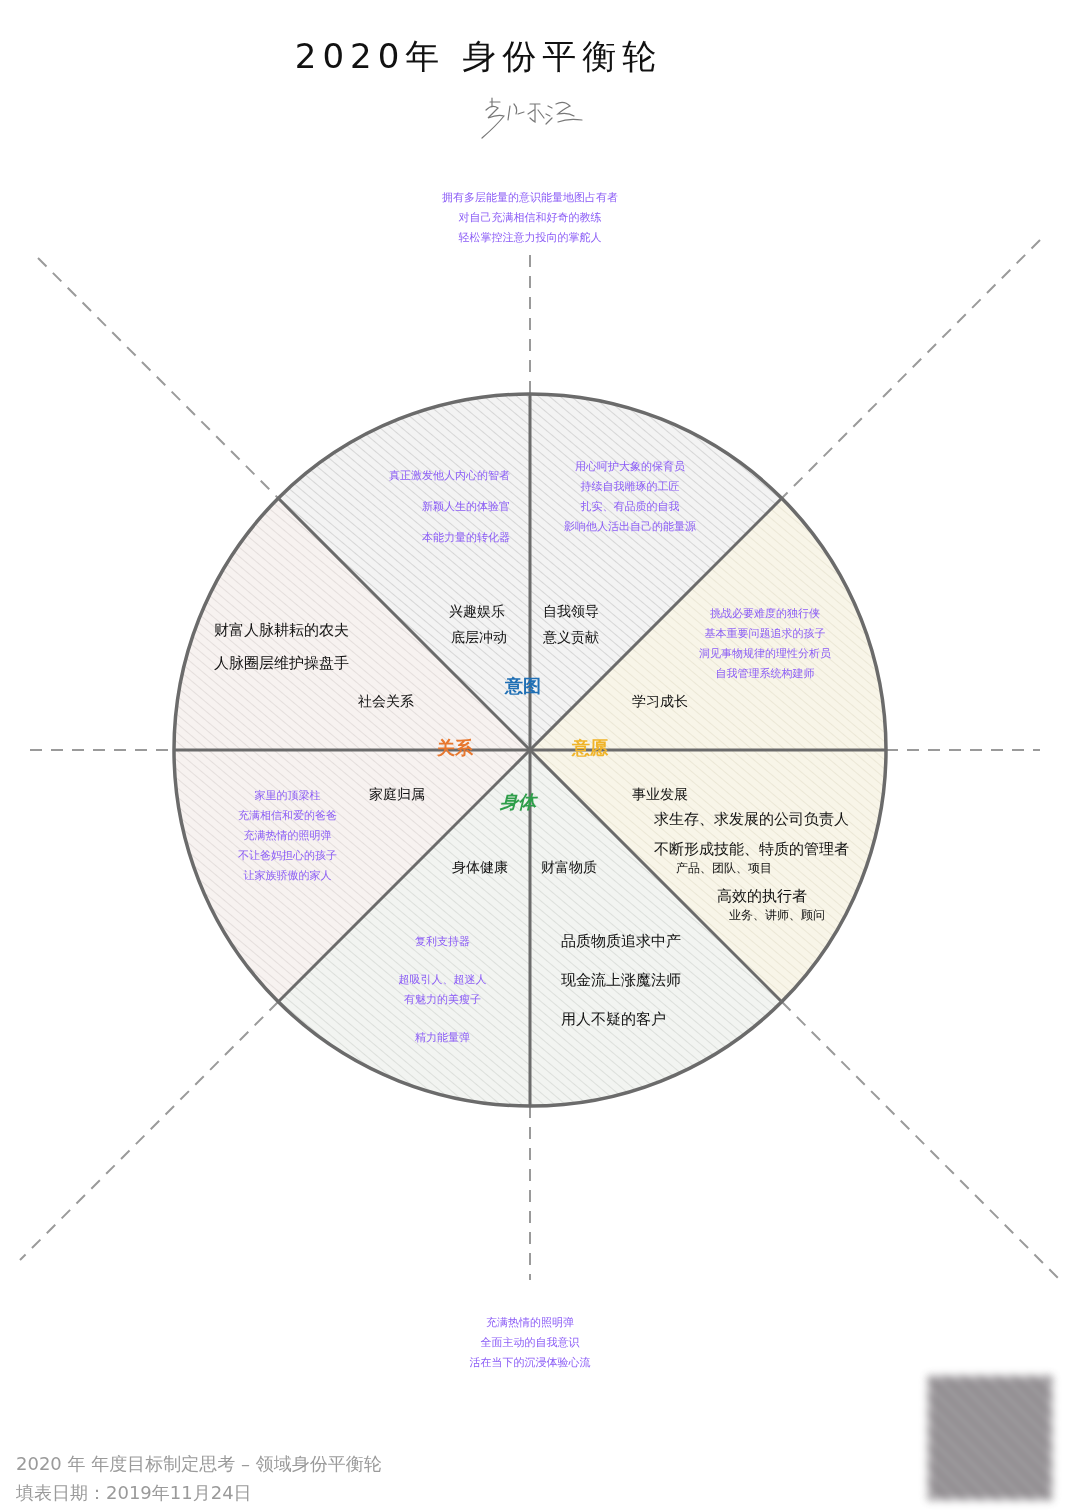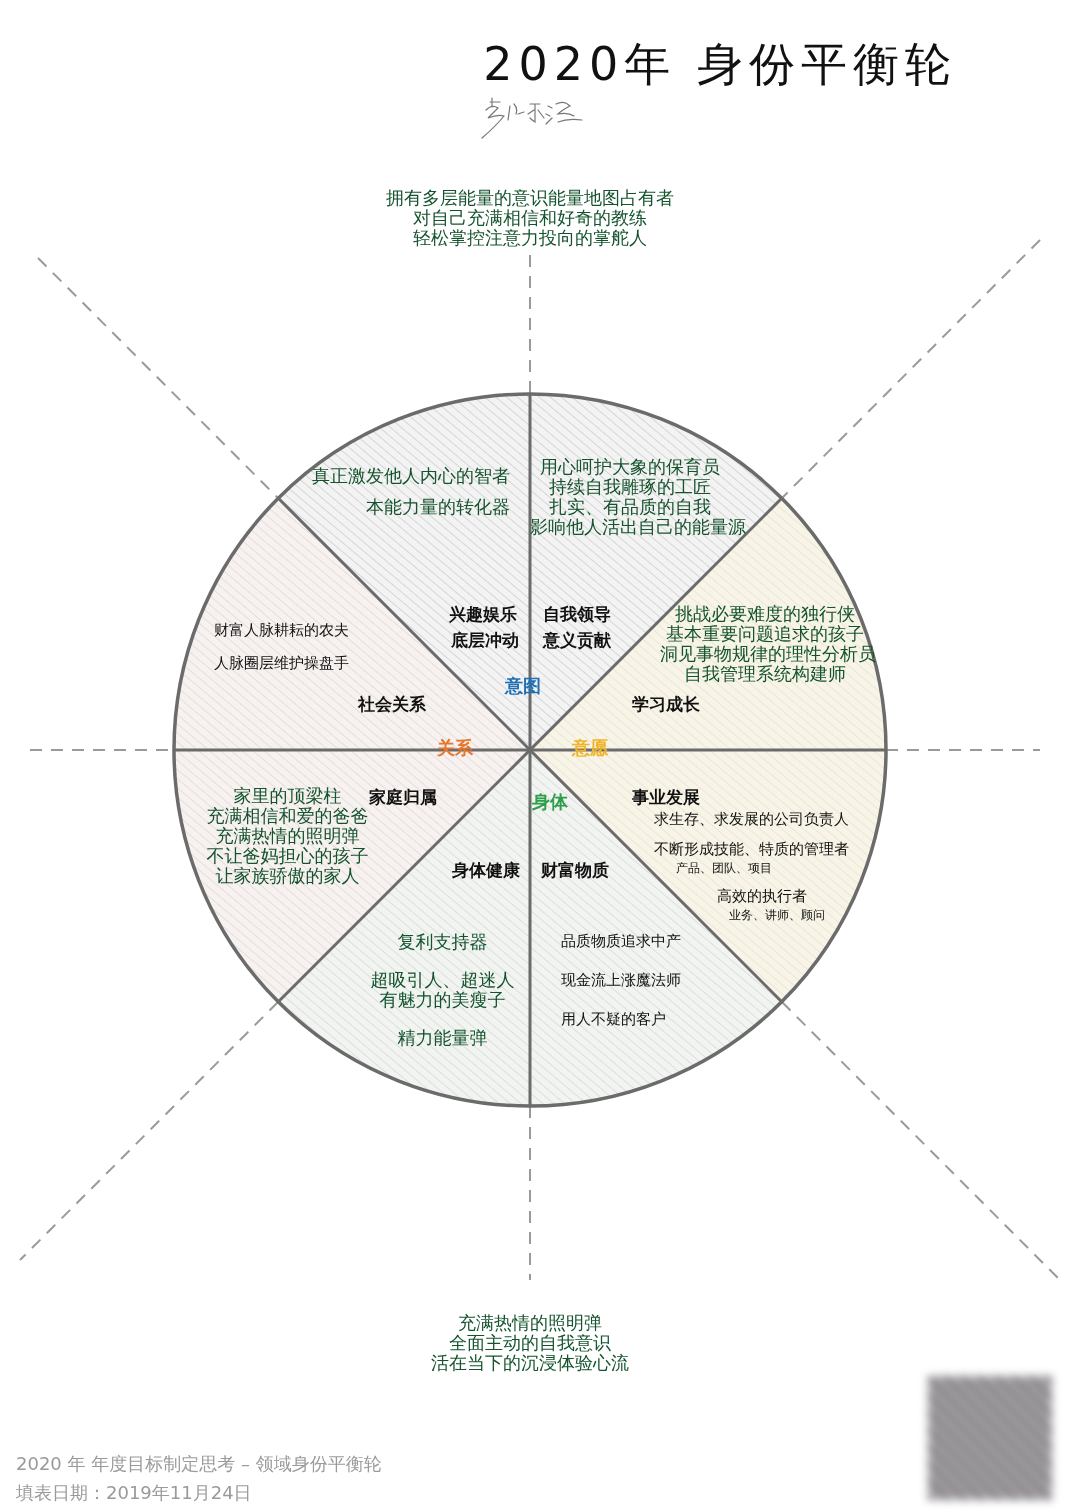--- a/index.html
+++ b/index.html
@@ -1,25 +1,25 @@
 <!DOCTYPE html>
 <html><head>
 <meta charset="utf-8">
 <style>
   html, body { margin:0; padding:0; background:#ffffff; }
   body { width:1069px; height:1512px; position:relative; overflow:hidden;
          font-family:"DejaVu Sans","Liberation Sans",sans-serif; color:#1a1a1a; }
-  .title { position:absolute; top:34px; left:0; width:957px; text-align:right;
-           font-size:46px; font-weight:normal; letter-spacing:6px; color:#111; }
+  .title { position:absolute; top:34px; left:0; width:957px; text-align:center;
+           font-size:34px; font-weight:normal; letter-spacing:6px; color:#111; }
   .signature { position:absolute; top:92px; left:478px; width:110px; height:50px; }
-  .block { position:absolute; text-align:center; font-size:18px; line-height:20px; color:#14532d; }
+  .block { position:absolute; text-align:center; font-size:11px; line-height:20px; color:#8b5cf6; }
   .block div { white-space:nowrap; }
   .wheel { position:absolute; left:0; top:0; width:1069px; height:1512px; }
   .lbl { position:absolute; font-size:15px; color:#111; white-space:nowrap; }
-  .lbl.bold { font-weight:bold; font-size:17px; }
+  .lbl.bold { font-weight:normal; font-size:14px; }
   .small { font-size:12px; }
   .center-word { position:absolute; font-size:18px; font-weight:bold; white-space:nowrap; }
   .footer { position:absolute; left:16px; font-size:18px; color:#9a9a9a; white-space:nowrap; }
   .qr { position:absolute; left:928px; top:1376px; width:124px; height:124px;
         background:
           repeating-linear-gradient(45deg,#6d686c 0 6px,#a29ea2 6px 12px),
           #888;
         filter: blur(4px); opacity:0.85; }
 </style>
 </head>
@@ -95,20 +95,21 @@
     <line x1="174" y1="750" x2="886" y2="750"></line>
     <line x1="278.3" y1="498.3" x2="781.7" y2="1001.7"></line>
     <line x1="781.7" y1="498.3" x2="278.3" y2="1001.7"></line>
   </g>
 
   <circle cx="530" cy="750" r="356" fill="none" stroke="#6b6b6b" stroke-width="3.5"></circle>
 </svg>
 
 <div class="block" style="left:300px; top:460px; width:210px; text-align:right; line-height:31px;">
   <div>真正激发他人内心的智者</div>
+  <div>新颖人生的体验官</div>
   <div>本能力量的转化器</div>
 </div>
 <div class="lbl bold" style="left:449px; top:603px;">兴趣娱乐</div>
 <div class="lbl bold" style="left:451px; top:629px;">底层冲动</div>
 
 <div class="block" style="left:530px; top:457px; width:200px;">
   <div>用心呵护大象的保育员</div>
   <div>持续自我雕琢的工匠</div>
   <div>扎实、有品质的自我</div>
   <div>影响他人活出自己的能量源</div>
@@ -153,21 +154,21 @@
   <div>让家族骄傲的家人</div>
 </div>
 
 <div class="lbl" style="left:214px; top:621px;text-align:center;">财富人脉耕耘的农夫</div>
 <div class="lbl" style="left:214px; top:654px;">人脉圈层维护操盘手</div>
 <div class="lbl bold" style="left:358px; top:693px;">社会关系</div>
 
 <div class="center-word" style="left:505px; top:674px; color:#1f6fb5;">意图</div>
 <div class="center-word" style="left:572px; top:736px; color:#f0b429;">意愿</div>
 <div class="center-word" style="left:437px; top:736px; color:#e8772e;">关系</div>
-<div class="center-word" style="left:532px; top:790px; color:#2e9e4a;">身体</div>
+<div class="center-word" style="left:500px; top:790px; color:#2e9e4a;font-style:italic;">身体</div>
 
 <div class="block" style="left:380px; top:1313px; width:300px;">
   <div>充满热情的照明弹</div>
   <div>全面主动的自我意识</div>
   <div>活在当下的沉浸体验心流</div>
 </div>
 
 <div class="qr"></div>
 
 <div class="footer" style="top:1452px;">2020 年 年度目标制定思考 – 领域身份平衡轮</div>

